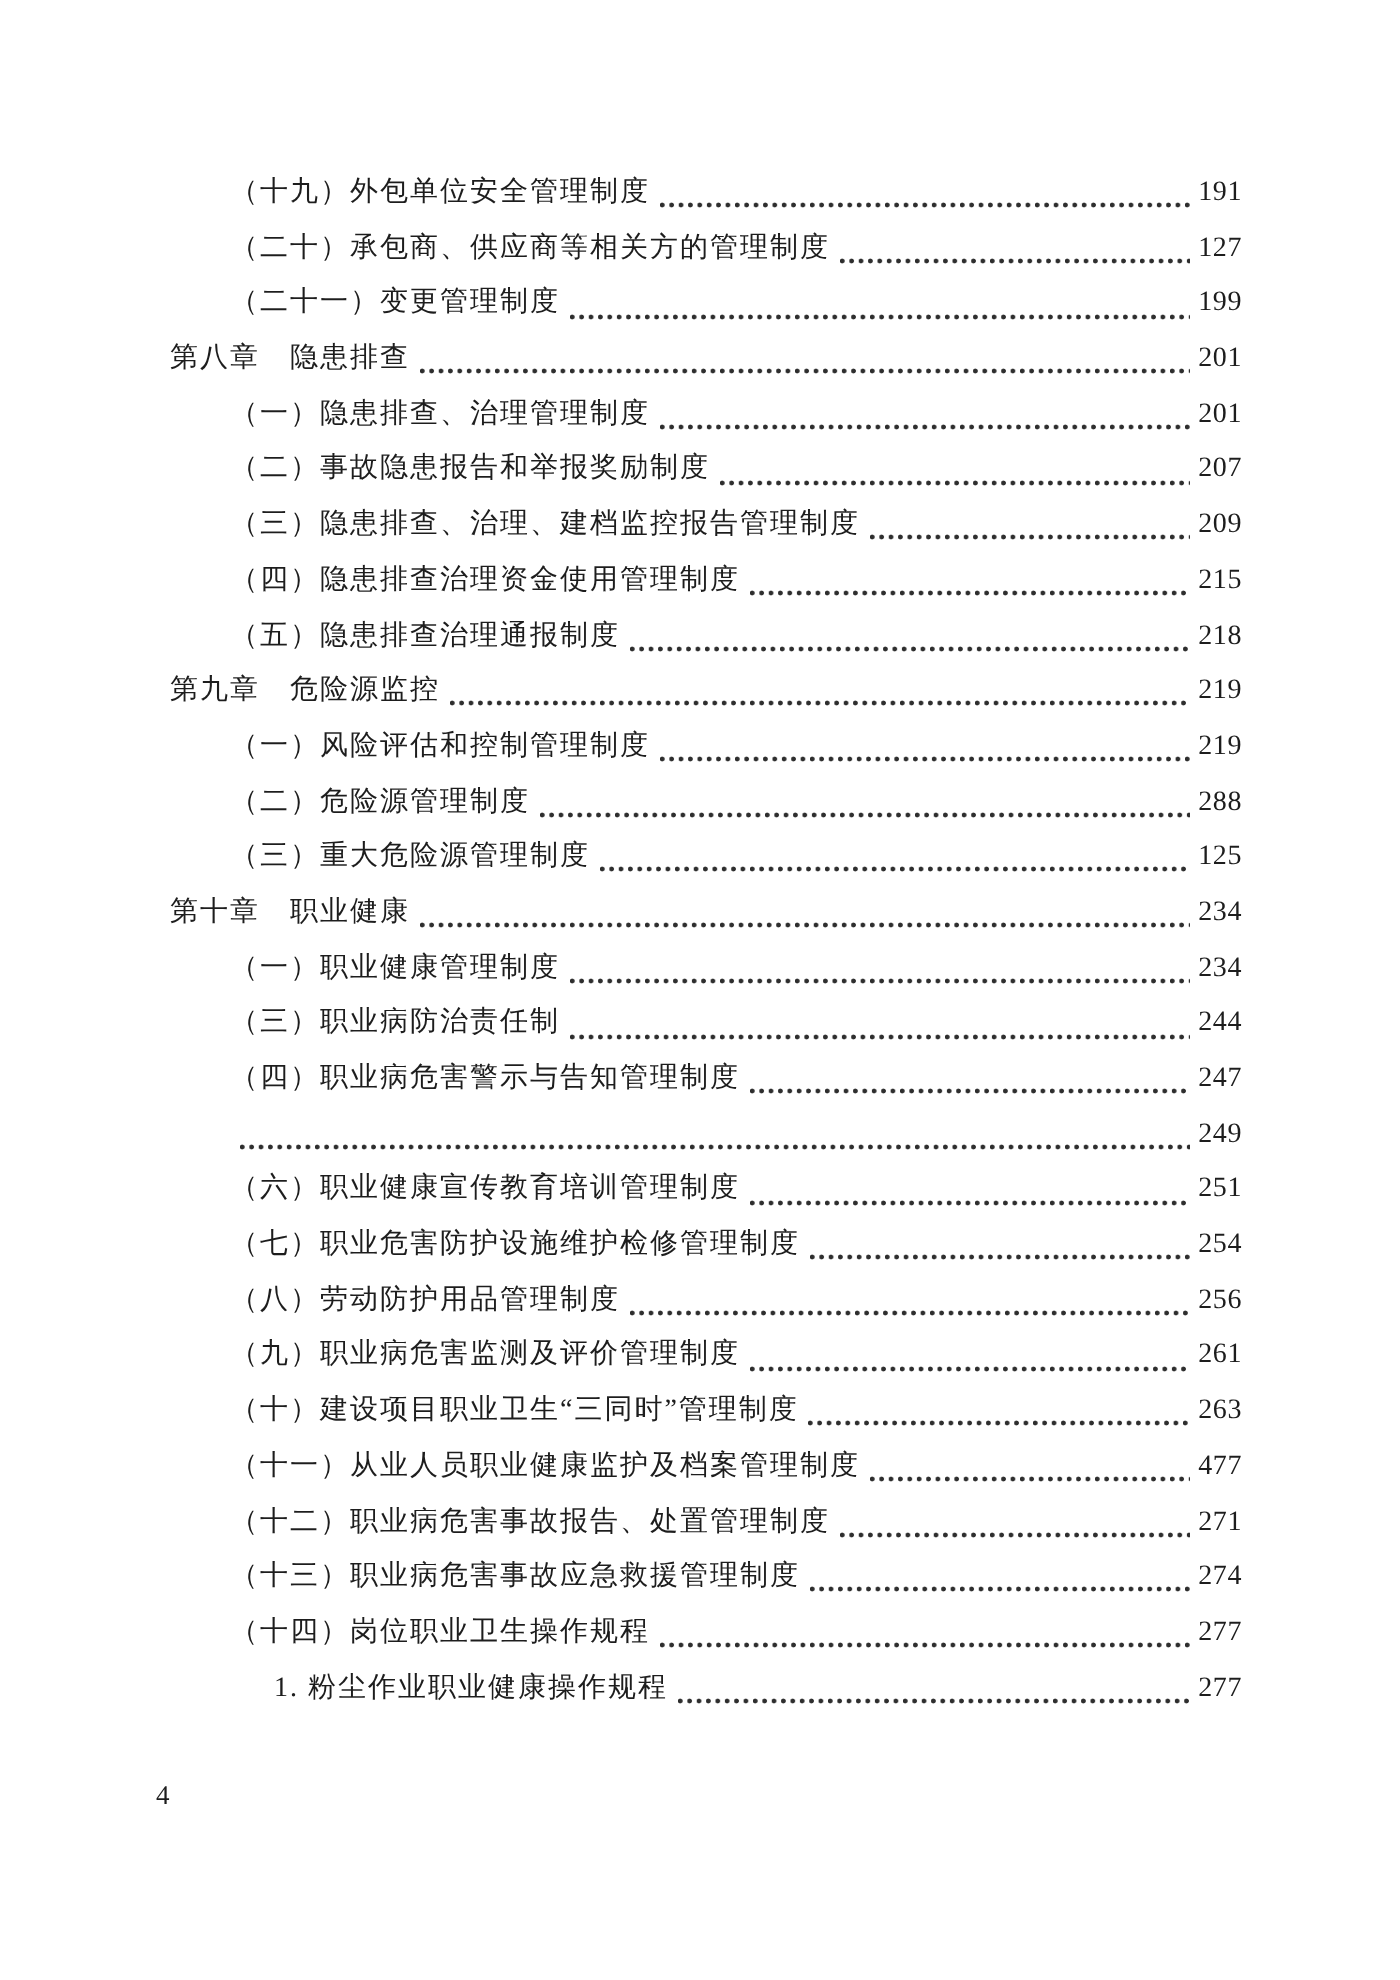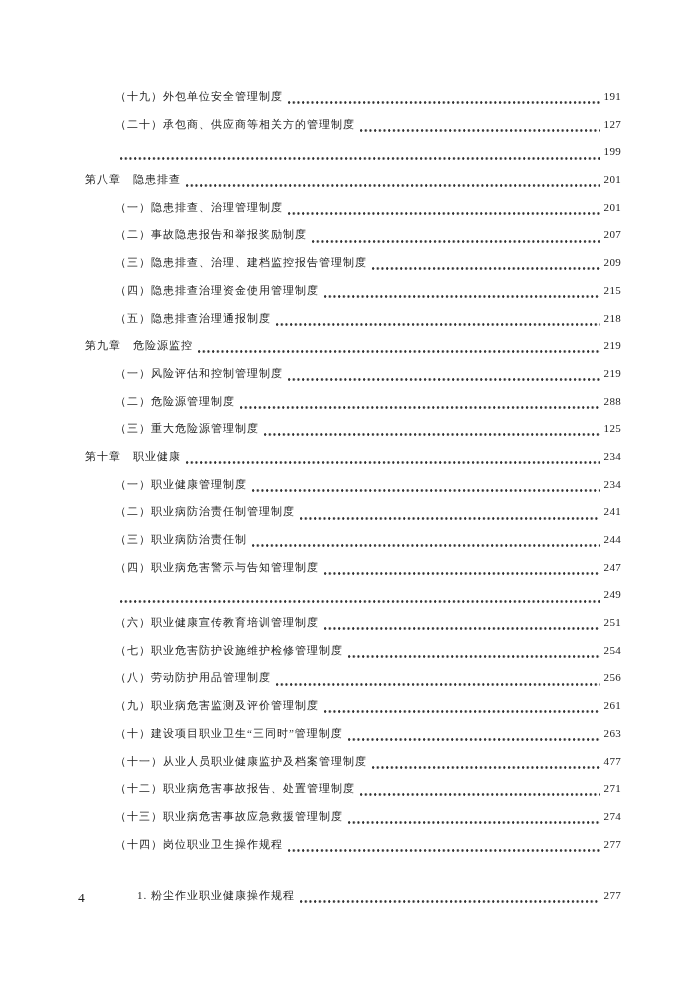--- a/index.html
+++ b/index.html
@@ -19,26 +19,26 @@
   .toc {
     position: absolute;
     left: 85px;
     top: 83px;
     right: 79px;
   }
   .toc-row {
     display: flex;
     height: 27.7px;
     line-height: 27.7px;
-    font-size: 11px;
+    font-size: 14px;
     white-space: nowrap;
   }
   .toc-row.level-0 { padding-left: 0; }
   .toc-row.level-1 { padding-left: 30px; }
-  .toc-row.level-2 { padding-left: 52px; margin-top: 24px; }
+  .toc-row.level-2 { padding-left: 52px; }
   .title {
     letter-spacing: 1px;
     flex: 0 0 auto;
   }
   .leader {
     flex: 1 1 auto;
     position: relative;
     min-width: 10px;
   }
   .leader::after {
@@ -73,20 +73,21 @@
         <span class="title">（十九）外包单位安全管理制度</span>
         <span class="leader"></span>
         <span class="pagenum">191</span>
       </div>
       <div class="toc-row level-1">
         <span class="title">（二十）承包商、供应商等相关方的管理制度</span>
         <span class="leader"></span>
         <span class="pagenum">127</span>
       </div>
       <div class="toc-row level-1">
+        <span class="title">（二十一）变更管理制度</span>
         <span class="leader"></span>
         <span class="pagenum">199</span>
       </div>
       <div class="toc-row level-0">
         <span class="title">第八章　隐患排查</span>
         <span class="leader"></span>
         <span class="pagenum">201</span>
       </div>
       <div class="toc-row level-1">
         <span class="title">（一）隐患排查、治理管理制度</span>
@@ -135,25 +136,20 @@
       </div>
       <div class="toc-row level-0">
         <span class="title">第十章　职业健康</span>
         <span class="leader"></span>
         <span class="pagenum">234</span>
       </div>
       <div class="toc-row level-1">
         <span class="title">（一）职业健康管理制度</span>
         <span class="leader"></span>
         <span class="pagenum">234</span>
-      </div>
-      <div class="toc-row level-1">
-        <span class="title">（二）职业病防治责任制管理制度</span>
-        <span class="leader"></span>
-        <span class="pagenum">241</span>
       </div>
       <div class="toc-row level-1">
         <span class="title">（三）职业病防治责任制</span>
         <span class="leader"></span>
         <span class="pagenum">244</span>
       </div>
       <div class="toc-row level-1">
         <span class="title">（四）职业病危害警示与告知管理制度</span>
         <span class="leader"></span>
         <span class="pagenum">247</span>

